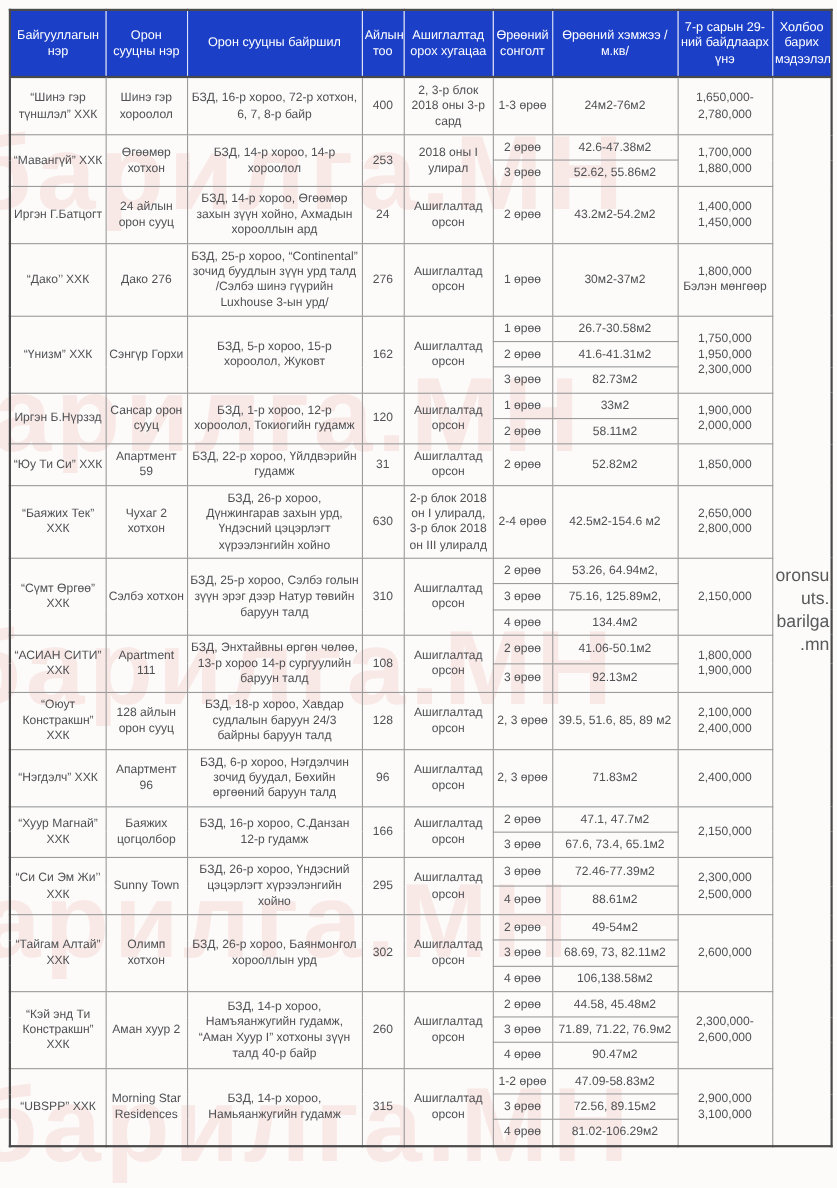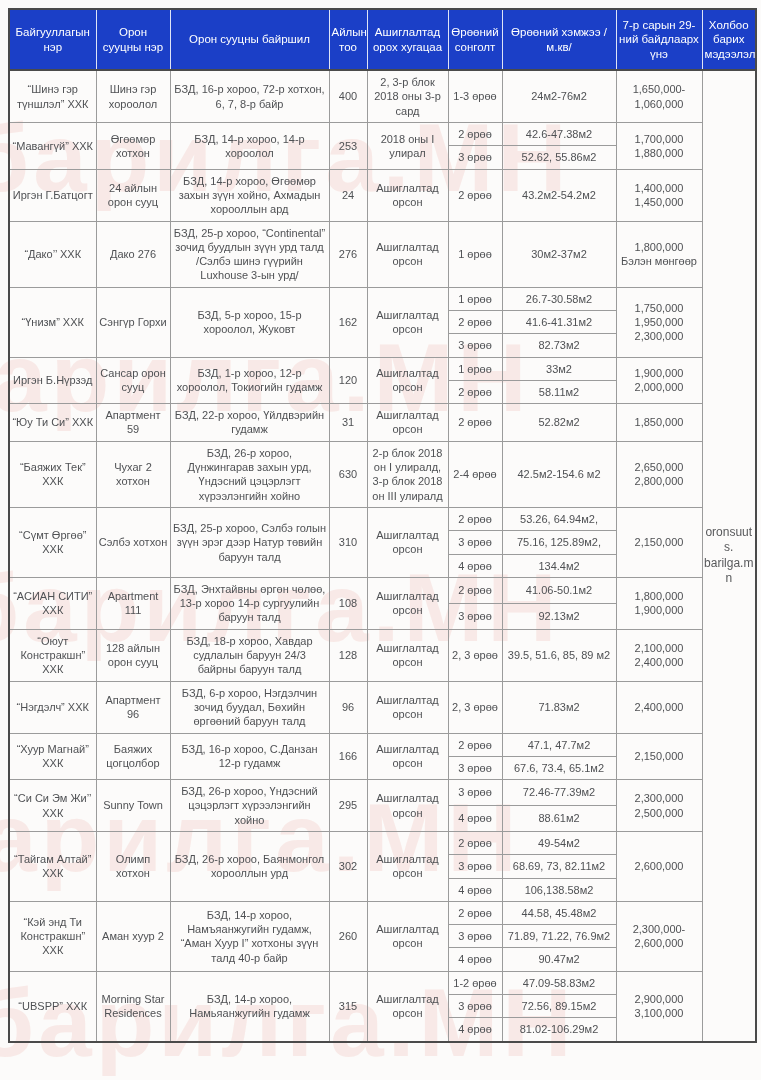--- a/index.html
+++ b/index.html
@@ -35,22 +35,22 @@
   .listings-table td{
     border:1px solid #9b9b9b;
     font-size:11px;color:#4f5154;line-height:1.3;
     text-align:center;vertical-align:middle;
     padding:4px 2px;background:transparent;
   }
   tr.main-start td{border-top:1.5px solid #6e6e6e;}
   td.price-cell{white-space:pre-line;}
   td.contact-cell{
     border-top:none;border-bottom:none;
-    font-size:12px;color:#58595b;
-    word-wrap:break-word;padding:1px;
+    font-size:16px;color:#58595b;
+    word-wrap:break-word;padding:1px;text-align:right;
   }
 </style>
 </head>
 <body>
 
 <div class="page">
 
   <div class="watermark-layer">
     <div class="wm-band" style="top:110px;left:-30px;">барилга.МН</div>
     <div class="wm-band" style="top:330px;left:-70px;">барилга.МН</div>
@@ -87,21 +87,21 @@
     <tbody id="table-body">
         <tr class="main-start">
           <td class="org-cell">“Шинэ гэр түншлэл” ХХК</td>
           <td class="name-cell">Шинэ гэр хороолол</td>
           <td class="location-cell">БЗД, 16-р хороо, 72-р хотхон, 6, 7, 8-р байр</td>
           <td class="units-cell">400</td>
           <td class="timing-cell">2, 3-р блок 2018 оны 3-р сард</td>
           <td class="rooms-cell">1-3 өрөө</td>
           <td class="size-cell">24м2-76м2</td>
           <td class="price-cell">1,650,000-
-1,060,000</td>
+2,780,000</td>
           <td class="contact-cell" rowspan="32">oronsuuts. barilga.mn</td>
         </tr>
         <tr class="main-start">
           <td class="org-cell" rowspan="2">“Мавангүй” ХХК</td>
           <td class="name-cell" rowspan="2">Өгөөмөр хотхон</td>
           <td class="location-cell" rowspan="2">БЗД, 14-р хороо, 14-р хороолол</td>
           <td class="units-cell" rowspan="2">253</td>
           <td class="timing-cell" rowspan="2">2018 оны I улирал</td>
           <td class="rooms-cell">2 өрөө</td>
           <td class="size-cell">42.6-47.38м2</td>

